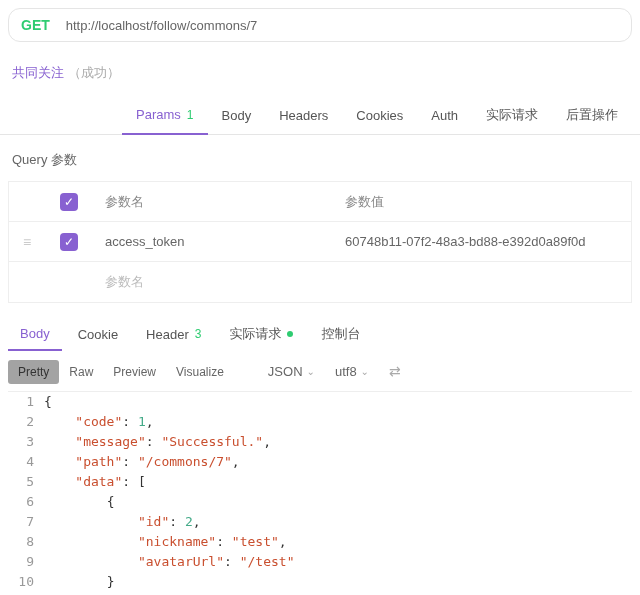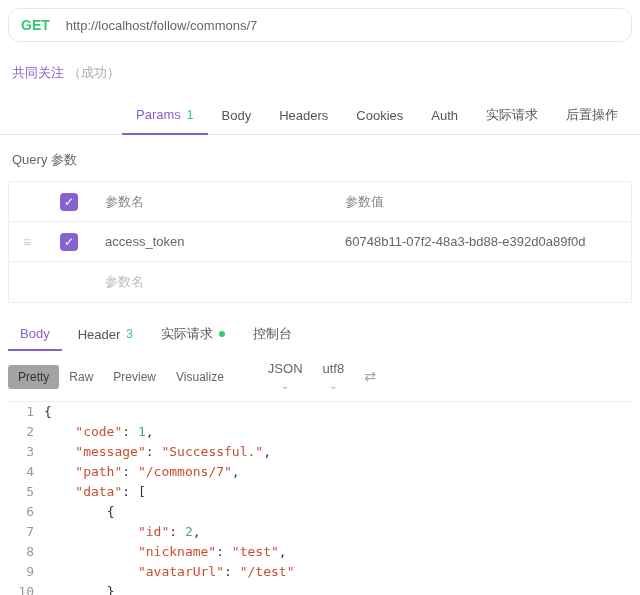--- a/index.html
+++ b/index.html
@@ -25,21 +25,21 @@
 .col-name.placeholder { color: #bbb; }
 .checkbox { width: 18px; height: 18px; border-radius: 4px; background: #8861d1; display: flex; align-items: center; justify-content: center; color: #fff; font-size: 12px; }
 .drag-icon { font-size: 14px; color: #ccc; }
 .response-tabs { display: flex; padding: 14px 8px 0; gap: 4px; align-items: center; }
 .rtab { padding: 8px 12px; cursor: pointer; color: #555; display: flex; align-items: center; gap: 6px; }
 .rtab.active { color: #8861d1; border-bottom: 2px solid #8861d1; }
 .rtab .dot { width: 6px; height: 6px; border-radius: 50%; background: #2ecc71; }
 .viewer-bar { display: flex; align-items: center; padding: 10px 8px; gap: 8px; }
 .vbtn { padding: 5px 10px; cursor: pointer; color: #666; font-size: 12px; border-radius: 3px; }
 .vbtn.active { background: #a3a3a3; color: #333; }
-.vsel { display: flex; align-items: center; gap: 4px; color: #666; cursor: pointer; padding: 0 6px; flex-direction: column; }
+.vsel { display: flex; align-items: center; gap: 4px; color: #666; cursor: pointer; padding: 0 6px; }
 .chev { font-size: 10px; color: #aaa; }
 .wrap-icon { color: #aaa; padding: 2px 6px; font-size: 14px; }
 .code-view { margin: 0 8px; border-top: 1px solid #eee; }
 .code-line { display: flex; font-family: Consolas, Monaco, monospace; font-size: 13px; line-height: 20px; }
 .lineno { width: 36px; text-align: right; padding-right: 10px; color: #999; user-select: none; }
 .code { white-space: pre; }
 .tok-punc { color: #333; }
 .tok-key { color: #c94f2f; }
 .tok-num { color: #4a8; }
 .tok-str { color: #c94f2f; }
@@ -91,20 +91,23 @@
     <div class="col-drag"></div>
     <div class="col-check"></div>
     <div class="col-name placeholder">参数名</div>
     <div class="col-value"></div>
   </div>
 </div>
 
 <div class="response-tabs" id="res-tabs">
     <div class="rtab active">
       <span>Body</span>
+    </div>
+    <div class="rtab">
+      <span>Cookie</span>
     </div>
     <div class="rtab">
       <span>Header</span>
       <span class="badge">3</span>
     </div>
     <div class="rtab">
       <span>实际请求</span>
       <span class="dot"></span>
     </div>
     <div class="rtab">

